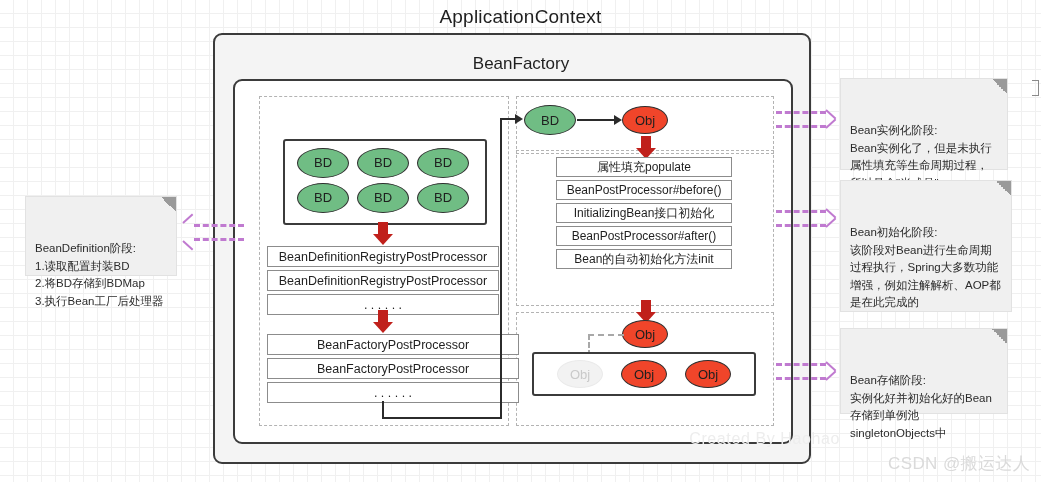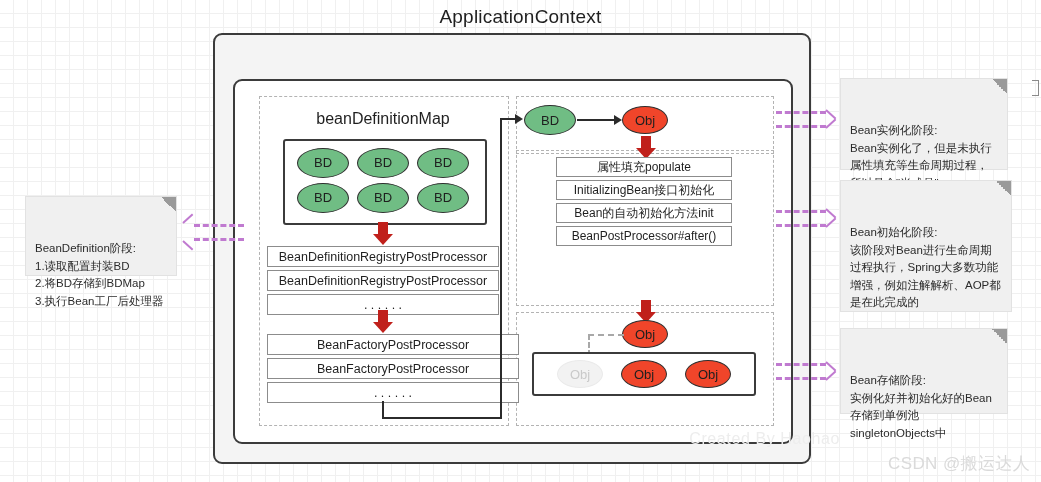--- a/index.html
+++ b/index.html
@@ -164,27 +164,27 @@
 </style>
 </head>
 <body>
 
 <div id="canvas">
 
   <div class="abs" id="app-box"></div>
   <div class="abs" id="bf-box"></div>
 
   <div class="abs" id="app-title">ApplicationContext</div>
+  <div class="abs" id="bf-title">BeanFactory</div>
 
   <div class="abs dashbox" id="bdm-panel"></div>
   <div class="abs dashbox" id="inst-panel"></div>
   <div class="abs dashbox" id="life-panel"></div>
   <div class="abs dashbox" id="single-panel"></div>
 
-  <div class="abs" id="bdm-title">beanDefinitionMap</div>
   <div class="abs" id="single-title">singletonObjects</div>
 
   <div class="abs" id="bd-grid-box"></div>
   <div class="abs" id="bd-grid">
     <div class="bd-ellipse">BD</div>
     <div class="bd-ellipse">BD</div>
     <div class="bd-ellipse">BD</div>
     <div class="bd-ellipse">BD</div>
     <div class="bd-ellipse">BD</div>
     <div class="bd-ellipse">BD</div>
@@ -223,23 +223,24 @@
   <div class="abs arrow-right-blk" style="left:614px;top:115px;"></div>
   <div class="abs obj-ellipse" style="left:622px;top:106px;">Obj</div>
 
   <div class="abs red-arrow" style="left:636px;top:136px;">
     <div class="shaft"></div>
       <div class="head"></div>
   </div>
 
   <div class="abs life-list">
     <div class="listrow">属性填充populate</div>
+    <div class="listrow">BeanPostProcessor#before()</div>
     <div class="listrow">InitializingBean接口初始化</div>
+    <div class="listrow">BeanPostProcessor#after()</div>
     <div class="listrow">Bean的自动初始化方法init</div>
-    <div class="listrow">BeanPostProcessor#after()</div>
   </div>
 
   <div class="abs red-arrow" style="left:636px;top:300px;">
     <div class="shaft"></div>
       <div class="head"></div>
   </div>
 
   <div class="abs obj-ellipse" style="left:622px;top:320px;">Obj</div>
   <div class="abs gray-dash-h" style="left:588px;top:334px;width:36px;"></div>
   <div class="abs gray-dash-v" style="left:588px;top:334px;height:22px;"></div>

